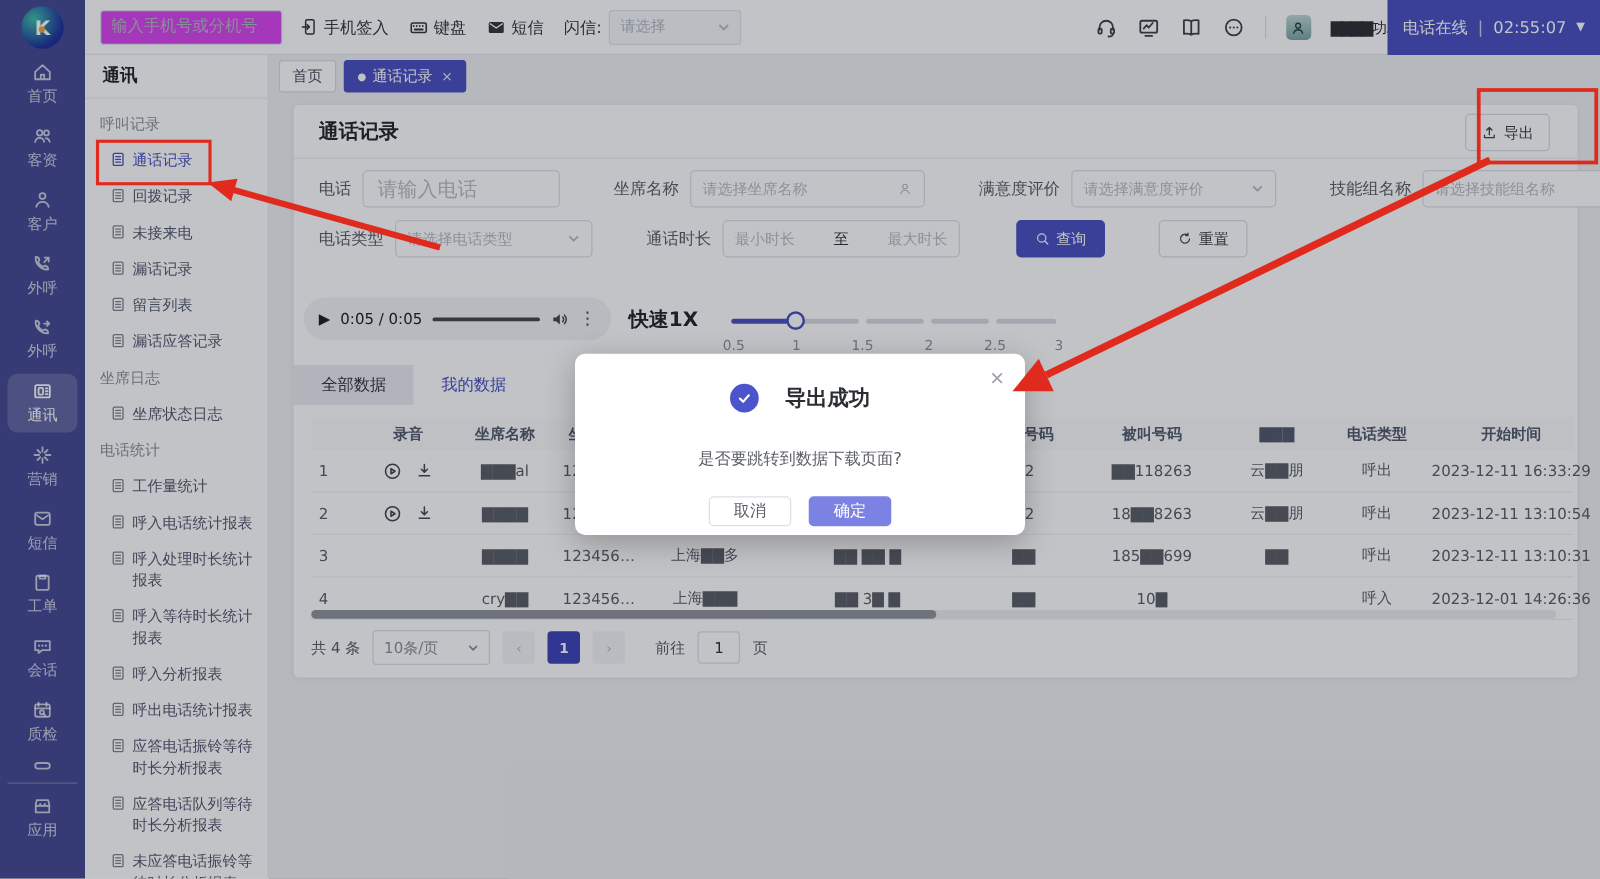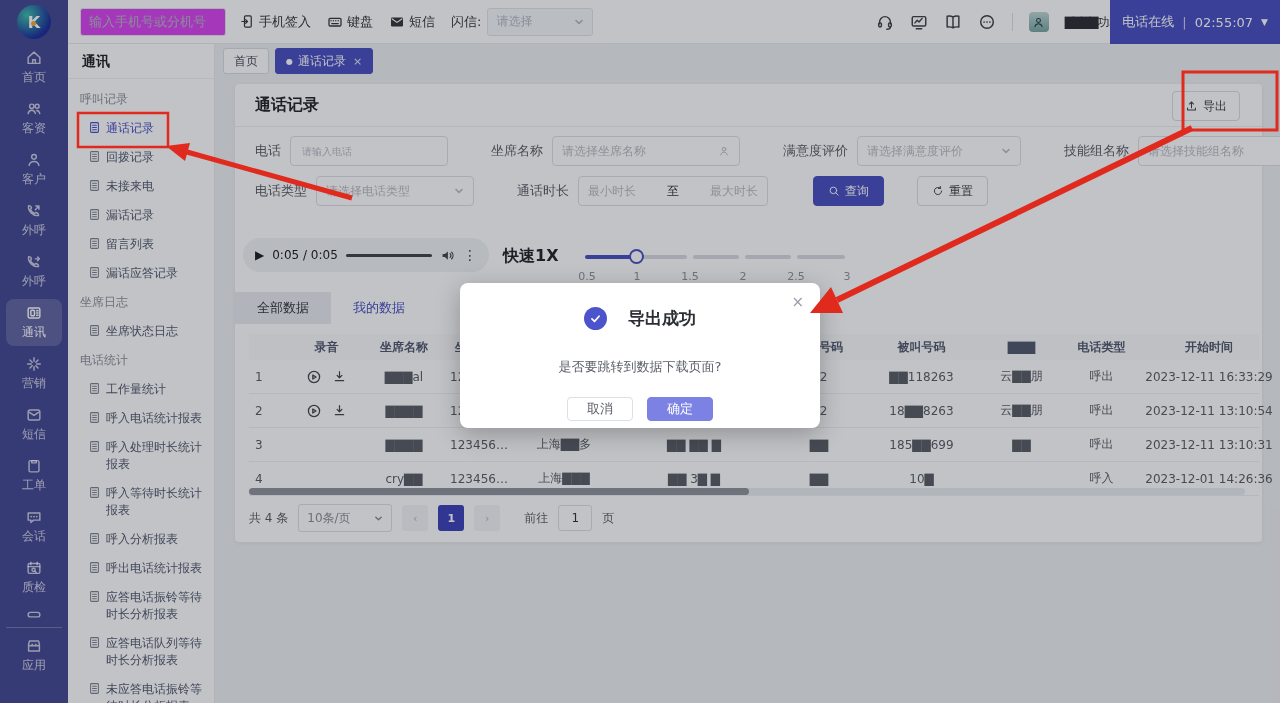--- a/index.html
+++ b/index.html
@@ -55,21 +55,21 @@
   
   .f-row{position:absolute;left:20px;right:10px;display:flex;align-items:center;gap:21px;}
   .f-row1{top:52px;} .f-row2{top:92px;}
   .f-item{display:flex;align-items:center;margin-right:22px;}
   .f-label{color:#5a5e66;margin-right:9px;white-space:nowrap;font-size:13px;}
   .f-label .req{color:#e0362c;margin-right:2px;}
   .f-box{height:30px;border:1px solid #dcdfe6;border-radius:4px;display:flex;align-items:center;padding:0 9px;box-sizing:border-box;background:#fff;font-size:12px;gap:6px;}
   .f-box .ph{color:#b8bcc4;flex:1;white-space:nowrap;overflow:hidden;}
   .f-box .val{color:#2f3238;flex:1;white-space:nowrap;}
   .f-box .tail{color:#b8bcc4;flex:0 0 auto;}
-  .f-box input{border:none;outline:none;flex:1;font-size:10px;font-family:inherit;color:#333;width:100%;background:transparent;}
+  .f-box input{border:none;outline:none;flex:1;font-size:16px;font-family:inherit;color:#333;width:100%;background:transparent;}
   .f-box input::placeholder{color:#b8bcc4;}
   .btn{height:30px;display:inline-flex;align-items:center;gap:5px;padding:0 14px;border-radius:4px;font-size:12px;cursor:pointer;box-sizing:border-box;}
   .btn.primary{background:#4a51c1;color:#fff;border:1px solid #4a51c1;}
   .btn.plain{background:#fff;color:#3c4046;border:1px solid #d8dce3;}
   
   .player{position:absolute;left:8px;top:154px;width:246px;height:34px;background:#f1f3f4;border-radius:17px;display:flex;align-items:center;padding:0 12px;box-sizing:border-box;gap:8px;color:#202124;}
   .player .ptime{font-size:12px;white-space:nowrap;}
   .player .pline{flex:1;height:3px;background:#42464d;border-radius:2px;}
   .player .kebab{font-size:14px;color:#42464d;cursor:pointer;}
   .speed-label{position:absolute;left:268px;top:162px;font-size:16px;font-weight:bold;color:#23262b;}
@@ -516,21 +516,21 @@
           <span class="ph" style="flex:0 1 auto">最大时长</span>
         </div>
       </div>
       <div class="btn primary" style="margin-left:2px">
         <svg class="ic" width="12" height="12" viewBox="0 0 20 20">
             <circle cx="9" cy="9" r="5.5"></circle>
             <path d="m13 13 4 4"></path>
           </svg>
         <span>查询</span>
       </div>
-      <div class="btn plain" style="margin-left:12px">
+      <div class="btn plain" style="margin-left:22px">
         <svg class="ic" width="12" height="12" viewBox="0 0 20 20">
             <path d="M16 10a6 6 0 1 1-2-4.5M14 2.5v3.2h-3.2"></path>
           </svg>
         <span>重置</span>
       </div>
     </div>
 
     <div class="player">
       <span style="font-size:12px;cursor:pointer">▶</span>
       <span class="ptime">0:05 / 0:05</span>

